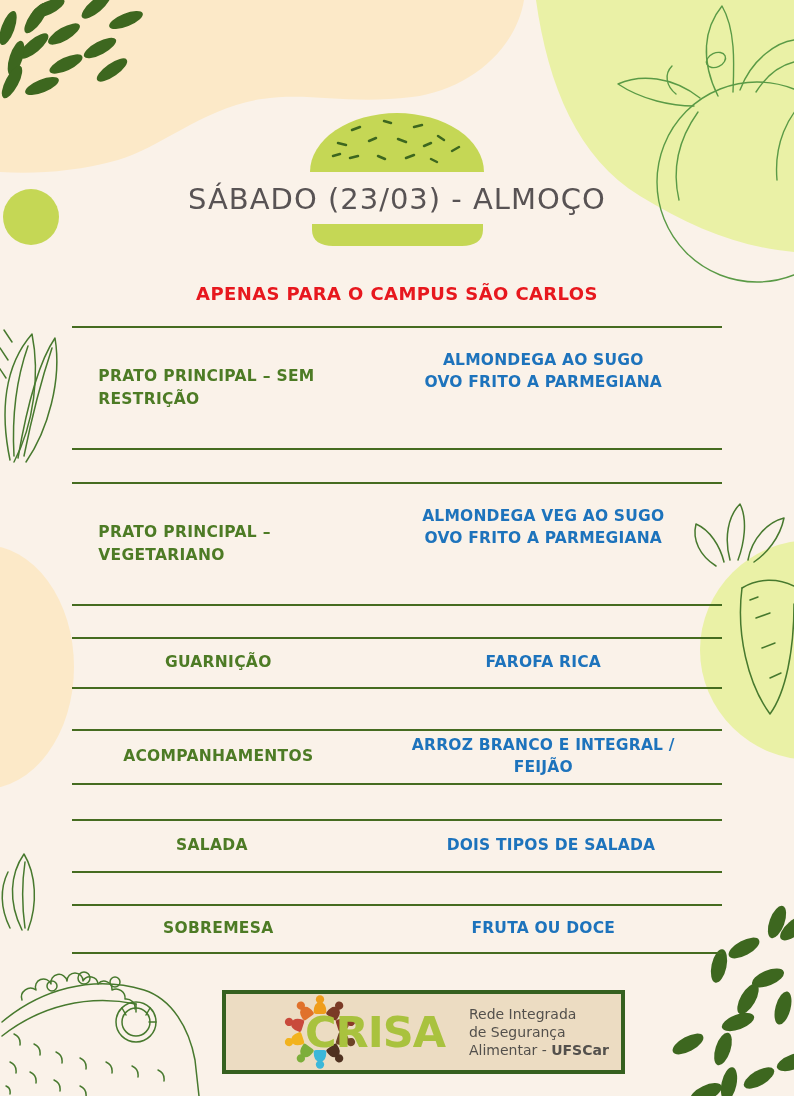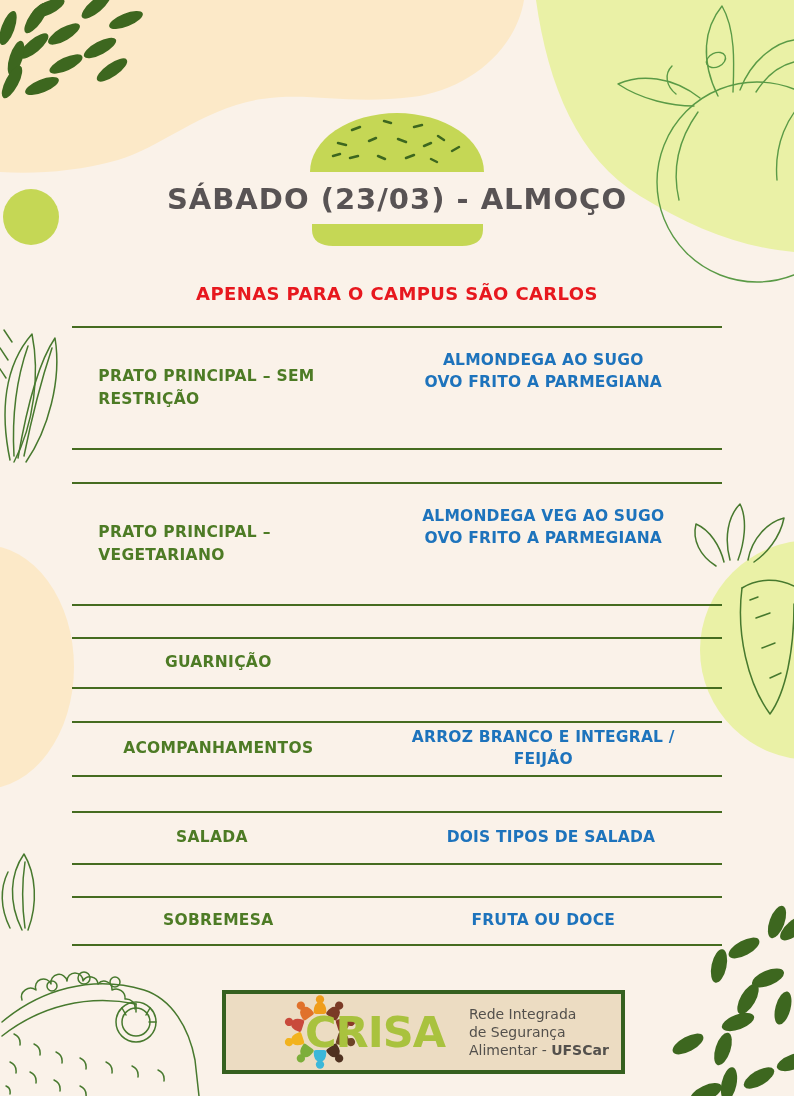--- a/index.html
+++ b/index.html
@@ -19,37 +19,37 @@
   .blob-peach{fill:var(--peach,#fce9c8);}
   .blob-green{fill:var(--blob-green,#eaf1a6);}
   .seed{fill:var(--seed-green,#3d671f);}
   .lime{fill:var(--lime,#c5d755);}
   .sketch{stroke:var(--sketch-green,#47792e); fill:none; stroke-width:1.5; stroke-linecap:round; stroke-linejoin:round;}
   .sketch-light{stroke:var(--tomato-green,#5a9a46); fill:none; stroke-width:1.4; stroke-linecap:round; stroke-linejoin:round;}
   .dome-seeds{stroke:var(--seed-green,#3d671f); stroke-width:2.5; stroke-linecap:round; fill:none;}
 
   .title{
     position:absolute; left:0; right:0; top:182px; z-index:2;
-    text-align:center; font-size:29px; font-weight:bold; letter-spacing:1px;
+    text-align:center; font-size:29px; font-weight:normal; letter-spacing:1px;
     color:var(--title-gray,#585354);
   }
   .notice{
     position:absolute; left:0; right:0; top:283px; z-index:2;
     text-align:center; font-size:18px; font-weight:bold; letter-spacing:.4px;
     color:var(--notice-red,#e7181e);
   }
   .menu{position:absolute; left:72px; top:326px; width:650px; z-index:2;}
   .row{
     display:flex;
     border-top:2px solid var(--line-green,#456c20);
     border-bottom:2px solid var(--line-green,#456c20);
   }
   .r1{height:120px; margin-bottom:32px;}
   .r2{height:120px; margin-bottom:31px;}
-  .r3{height:48px;  margin-bottom:32px;}
+  .r3{height:48px;  margin-bottom:40px;}
   .r4{height:52px;  margin-bottom:34px;}
   .r5{height:50px;  margin-bottom:31px;gap:28px;}
   .r6{height:46px;margin-top:21px;}
   .cell-label{
     width:45%; display:flex; align-items:center; justify-content:center;
     text-align:left; color:var(--label-green,#4d7b25);
     font-weight:bold; font-size:15.5px; letter-spacing:.3px; line-height:1.5;
   }
   .cell-label span{max-width:240px;}
   .cell-items{
@@ -203,20 +203,23 @@
       </div>
       <div class="cell-items two">
         <span>ALMONDEGA VEG AO SUGO</span>
         <span>OVO FRITO A PARMEGIANA</span>
       </div>
     </div>
 
     <div class="row r3">
       <div class="cell-label">
         <span>GUARNIÇÃO</span>
+      </div>
+      <div class="cell-items">
+        <span>FAROFA RICA</span>
       </div>
     </div>
 
     <div class="row r4">
       <div class="cell-label">
         <span>ACOMPANHAMENTOS</span>
       </div>
       <div class="cell-items">
         <span>ARROZ BRANCO E INTEGRAL / FEIJÃO</span>
       </div>

